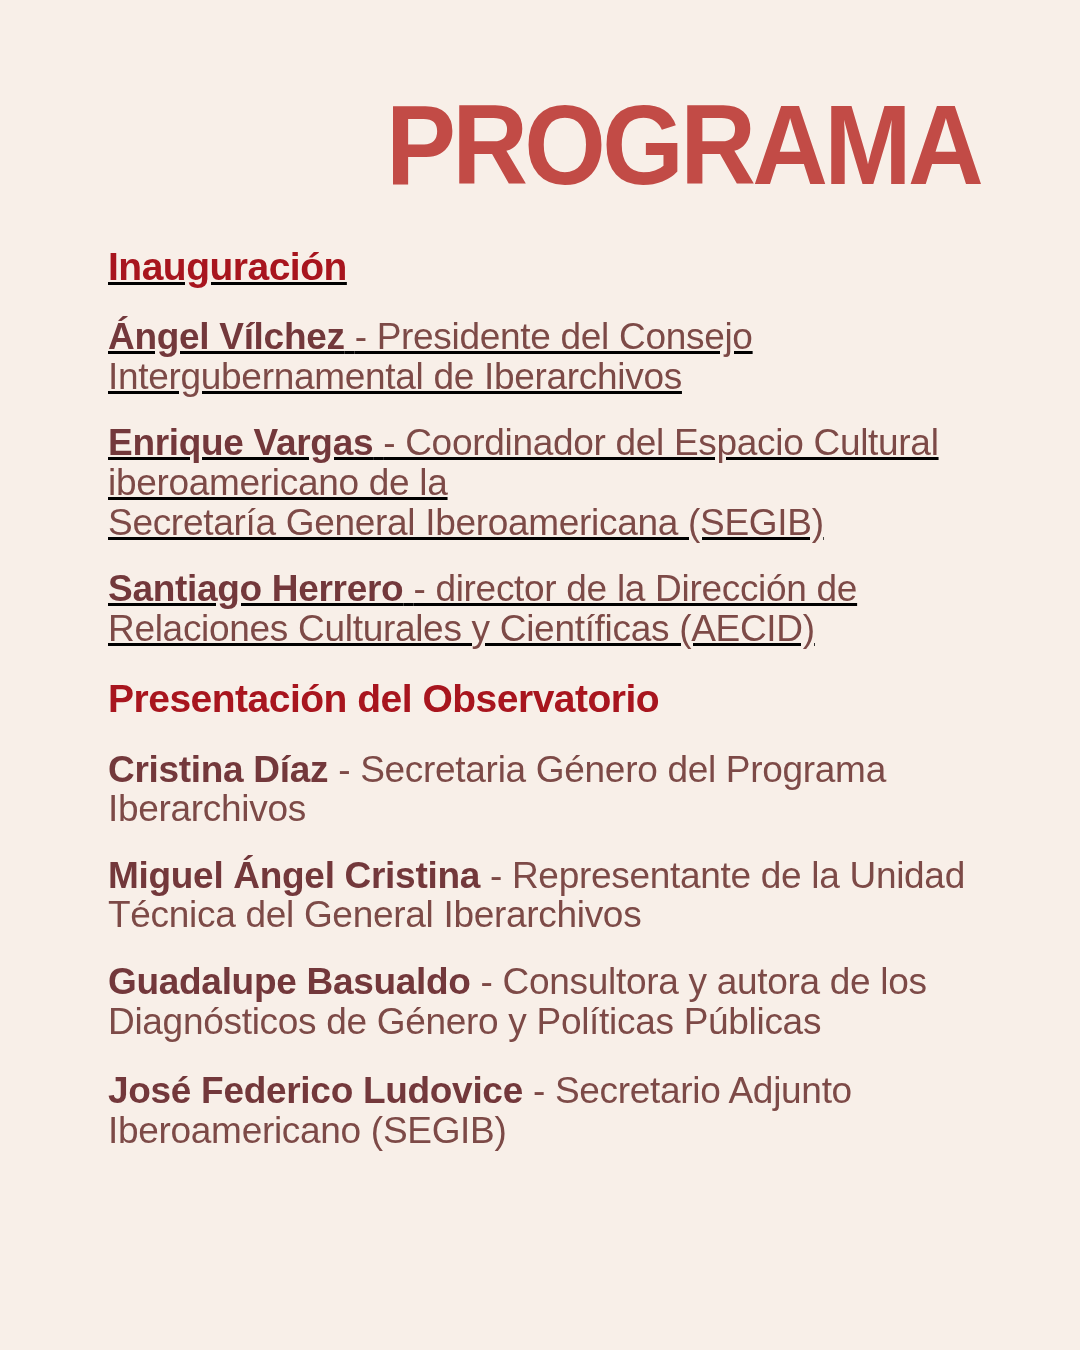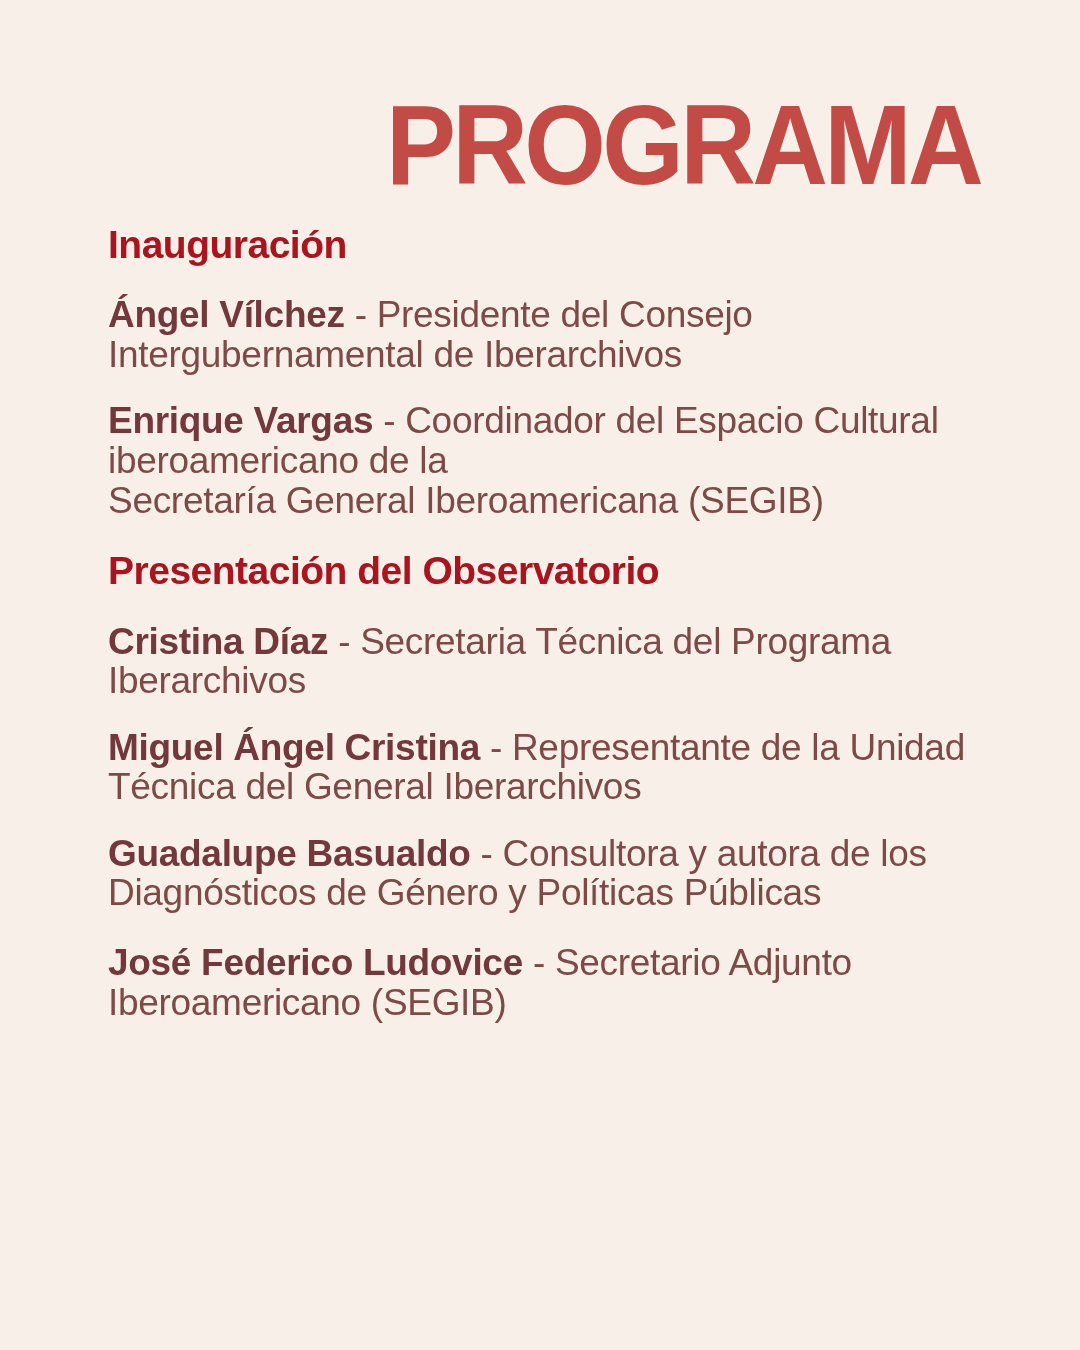--- a/index.html
+++ b/index.html
@@ -28,21 +28,22 @@
     color: var(--title, #c24b46);
     text-align: right;
     transform: scaleX(0.92);
     transform-origin: right center;
     white-space: nowrap;
   }
   .section {
     margin-top: 30px;
   }
   .section:first-of-type {
-    margin-top: 22px;
+    margin-top: 44px;
+    text-decoration: underline;
   }
   .section-title {
     margin: 0 0 30px 0;
     font-size: 39px;
     line-height: 1.06;
     font-weight: 700;
     color: var(--section, #a8151e);
     letter-spacing: -0.5px;
   }
   .entry {
@@ -79,29 +80,34 @@
 Intergubernamental de Iberarchivos</span>
   </p>
 
   <p class="entry">
     <span class="speaker-name">Enrique Vargas</span>
     <span class="speaker-desc">- Coordinador del Espacio Cultural
 iberoamericano de la
 Secretaría General Iberoamericana (SEGIB)</span>
   </p>
 
+  <p class="entry">
+    <span class="speaker-name">Santiago Herrero</span>
+    <span class="speaker-desc">- director de la Dirección de
+Relaciones Culturales y Científicas (AECID)</span>
+  </p>
 </div>
   </section>
 
   <section class="section">
     <h2 class="section-title">Presentación del Observatorio</h2>
     <div class="entries">
   <p class="entry">
     <span class="speaker-name">Cristina Díaz</span>
-    <span class="speaker-desc">- Secretaria Técnica del Programa
+    <span class="speaker-desc">- Secretaria Género del Programa
 Iberarchivos</span>
   </p>
 
   <p class="entry">
     <span class="speaker-name">Miguel Ángel Cristina</span>
     <span class="speaker-desc">- Representante de la Unidad
 Técnica del General Iberarchivos</span>
   </p>
 
   <p class="entry">

